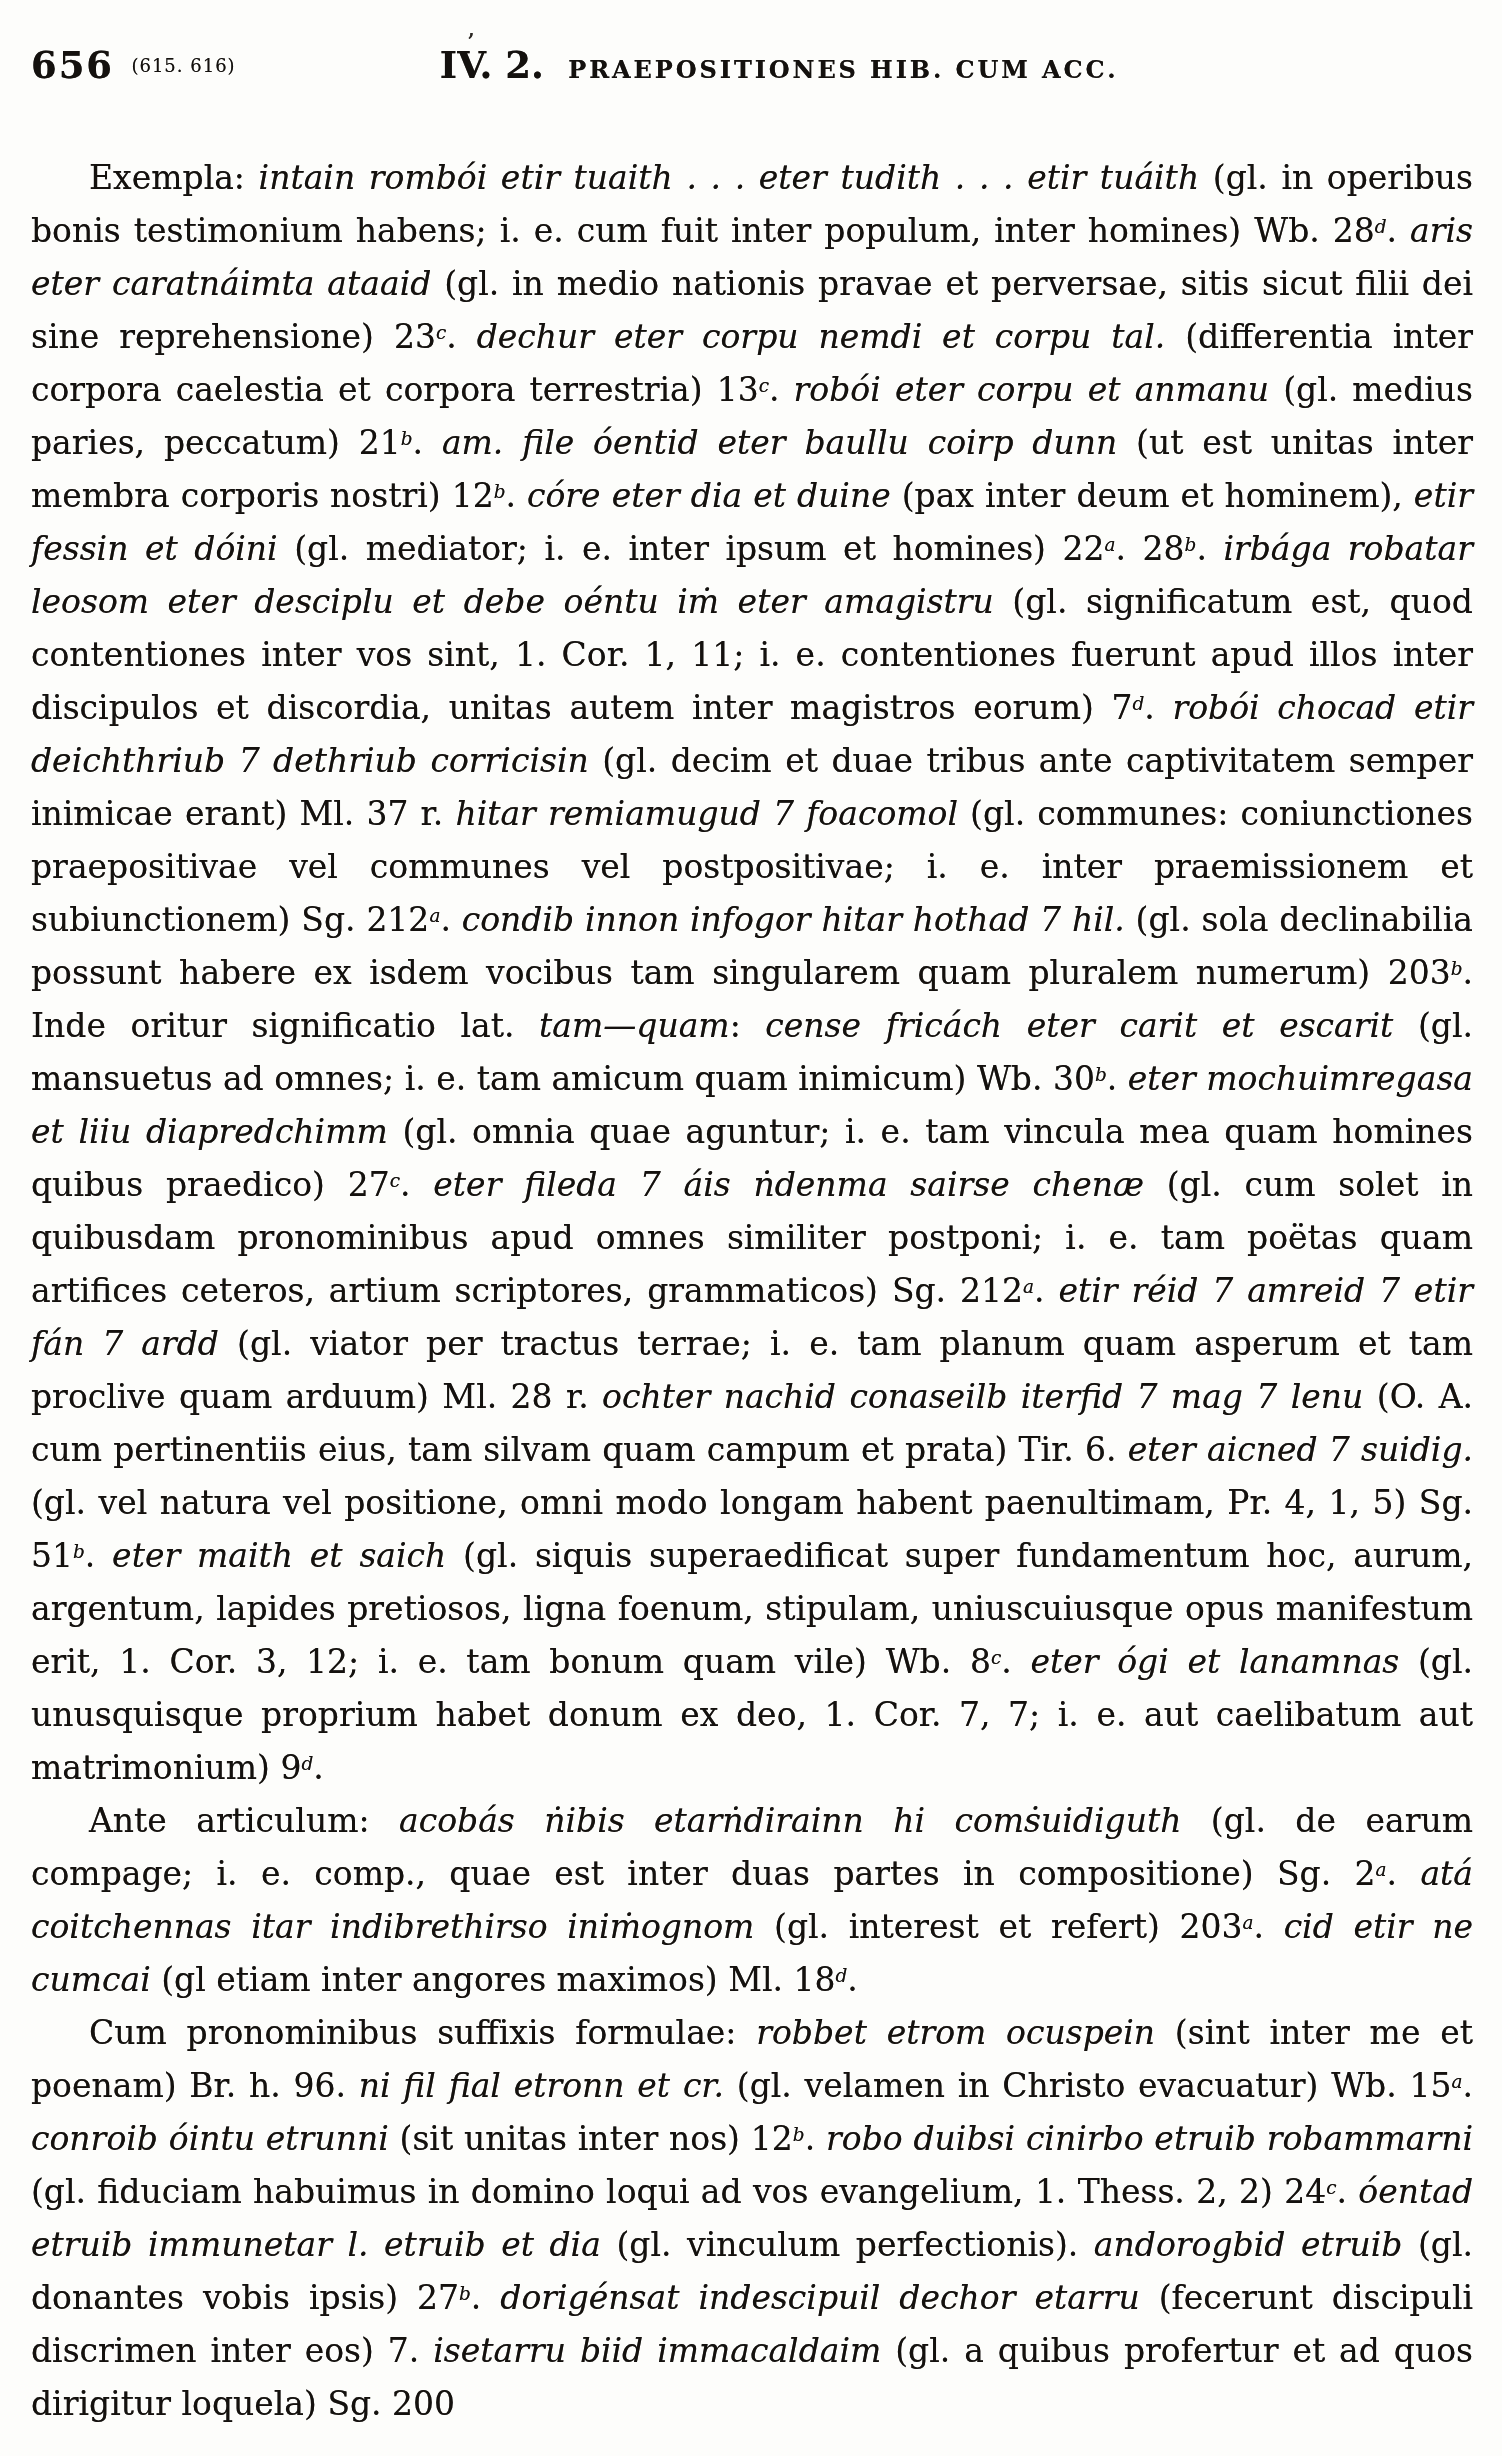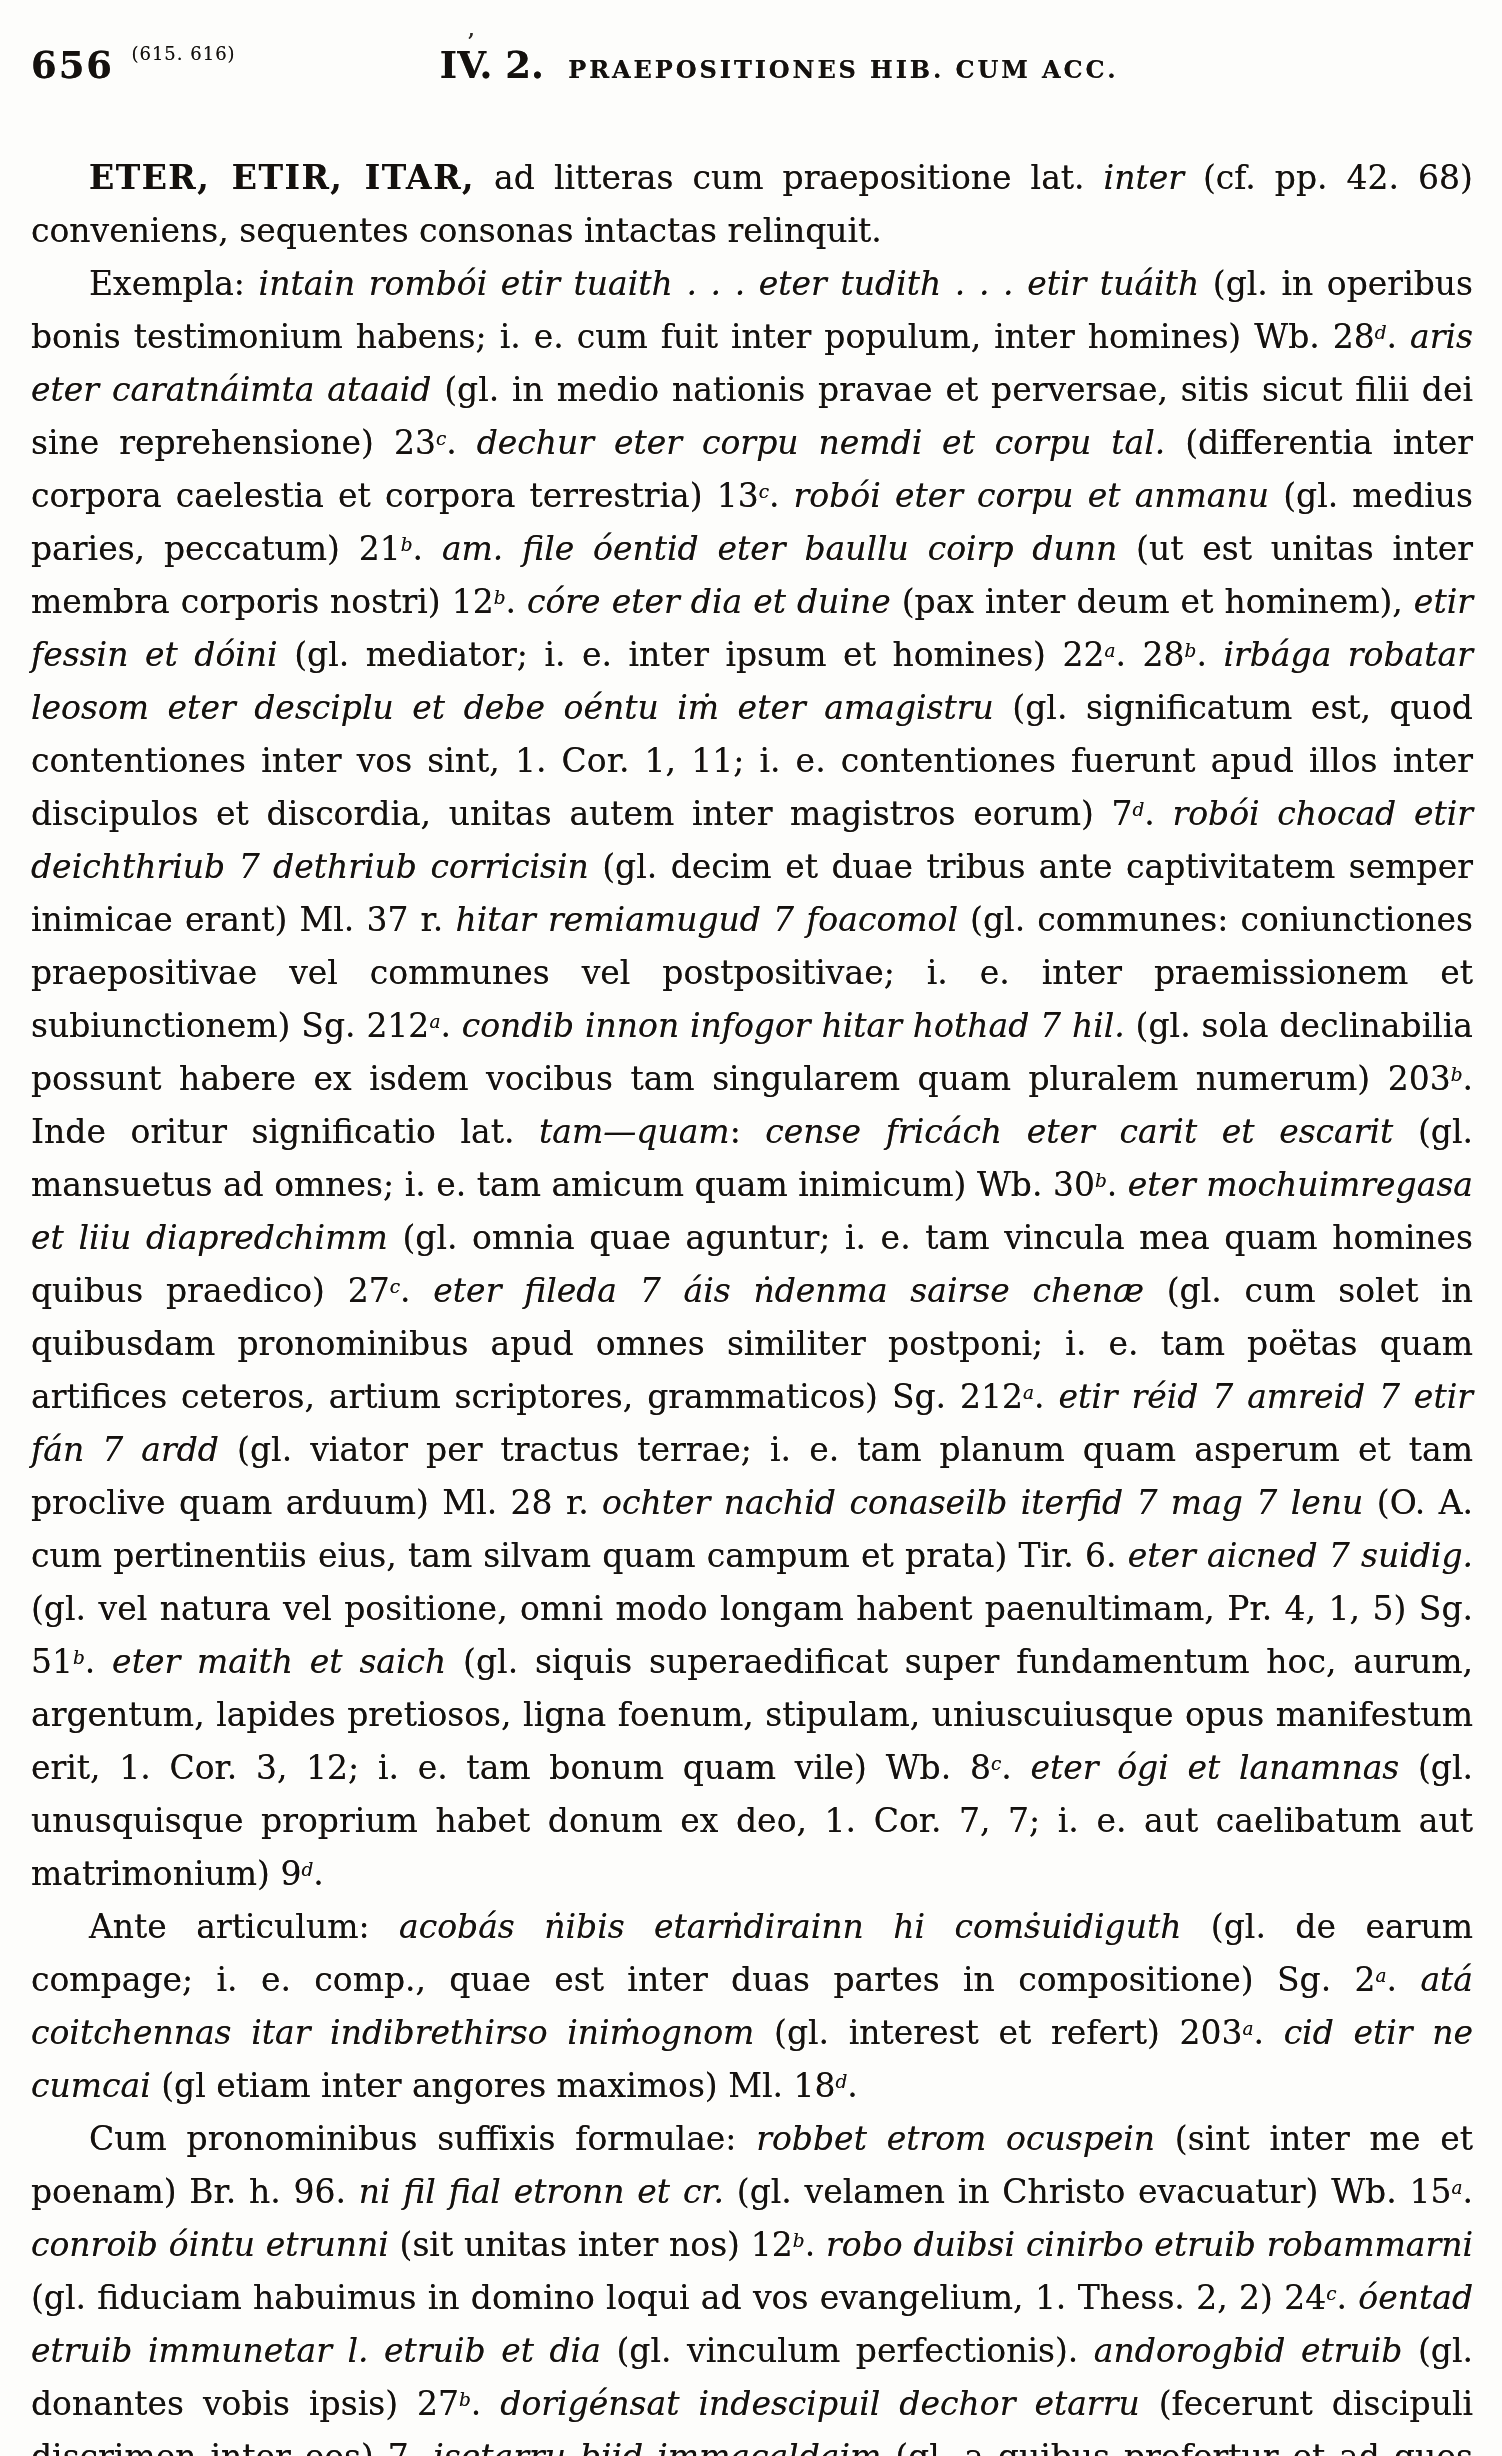--- a/index.html
+++ b/index.html
@@ -19,21 +19,21 @@
     overflow: hidden;
     text-shadow: 0 0 0.6px rgba(20,17,14,0.65);
   }
   .page-header {
     position: relative;
     height: 54px;
     white-space: nowrap;
   }
   .header-left {
     display: inline-flex;
-    align-items: flex-start;
+    align-items: center;
   }
   .page-number {
     font-size: 37px;
     font-weight: bold;
     letter-spacing: 1.9px;
   }
   .page-ref {
     font-size: 18px;
     font-weight: normal;
     margin-left: 17.5px;
@@ -96,19 +96,18 @@
       <span class="page-ref">(615. 616)</span>
     </span>
     <span class="running-title">
       <span class="rt-section">IV. 2.</span>
       <span class="rt-text">PRAEPOSITIONES HIB. CUM ACC.</span>
     </span>
     <span class="scan-artifact">ʼ</span>
   </header>
 
   <main class="document-body">
-      <p class="para"><span class="run-bold">ETER, ETIR, ITAR,</span><span class="run-roman"> ad litteras cum praepositione lat. </span><span class="run-italic">inter</span><span class="run-roman"> (cf. pp. 42. 68) conveniens, sequentes consonas intactas relinquit.</span></p>
       <p class="para"><span class="run-roman">Exempla: </span><span class="run-italic">intain rombói etir tuaith . . . eter tudith . . . etir tuáith</span><span class="run-roman"> (gl. in operibus bonis testimonium habens; i. e. cum fuit inter populum, inter homines) Wb. 28</span><sup class="run-sup">d</sup><span class="run-roman">. </span><span class="run-italic">aris eter caratnáimta ataaid</span><span class="run-roman"> (gl. in medio nationis pravae et perversae, sitis sicut filii dei sine reprehensione) 23</span><sup class="run-sup">c</sup><span class="run-roman">. </span><span class="run-italic">dechur eter corpu nemdi et corpu tal.</span><span class="run-roman"> (differentia inter corpora caelestia et corpora terrestria) 13</span><sup class="run-sup">c</sup><span class="run-roman">. </span><span class="run-italic">robói eter corpu et anmanu</span><span class="run-roman"> (gl. medius paries, peccatum) 21</span><sup class="run-sup">b</sup><span class="run-roman">. </span><span class="run-italic">am. file óentid eter baullu coirp dunn</span><span class="run-roman"> (ut est unitas inter membra corporis nostri) 12</span><sup class="run-sup">b</sup><span class="run-roman">. </span><span class="run-italic">córe eter dia et duine</span><span class="run-roman"> (pax inter deum et hominem), </span><span class="run-italic">etir fessin et dóini</span><span class="run-roman"> (gl. mediator; i. e. inter ipsum et homines) 22</span><sup class="run-sup">a</sup><span class="run-roman">. 28</span><sup class="run-sup">b</sup><span class="run-roman">. </span><span class="run-italic">irbága robatar leosom eter desciplu et debe oéntu iṁ eter amagistru</span><span class="run-roman"> (gl. significatum est, quod contentiones inter vos sint, 1. Cor. 1, 11; i. e. contentiones fuerunt apud illos inter discipulos et discordia, unitas autem inter magistros eorum) 7</span><sup class="run-sup">d</sup><span class="run-roman">. </span><span class="run-italic">robói chocad etir deichthriub 7 dethriub corricisin</span><span class="run-roman"> (gl. decim et duae tribus ante captivitatem semper inimicae erant) Ml. 37 r. </span><span class="run-italic">hitar remiamugud 7 foacomol</span><span class="run-roman"> (gl. communes: coniunctiones praepositivae vel communes vel postpositivae; i. e. inter praemissionem et subiunctionem) Sg. 212</span><sup class="run-sup">a</sup><span class="run-roman">. </span><span class="run-italic">condib innon infogor hitar hothad 7 hil.</span><span class="run-roman"> (gl. sola declinabilia possunt habere ex isdem vocibus tam singularem quam pluralem numerum) 203</span><sup class="run-sup">b</sup><span class="run-roman">. Inde oritur significatio lat. </span><span class="run-italic">tam—quam</span><span class="run-roman">: </span><span class="run-italic">cense fricách eter carit et escarit</span><span class="run-roman"> (gl. mansuetus ad omnes; i. e. tam amicum quam inimicum) Wb. 30</span><sup class="run-sup">b</sup><span class="run-roman">. </span><span class="run-italic">eter mochuimregasa et liiu diapredchimm</span><span class="run-roman"> (gl. omnia quae aguntur; i. e. tam vincula mea quam homines quibus praedico) 27</span><sup class="run-sup">c</sup><span class="run-roman">. </span><span class="run-italic">eter fileda 7 áis ṅdenma sairse chenæ</span><span class="run-roman"> (gl. cum solet in quibusdam pronominibus apud omnes similiter postponi; i. e. tam poëtas quam artifices ceteros, artium scriptores, grammaticos) Sg. 212</span><sup class="run-sup">a</sup><span class="run-roman">. </span><span class="run-italic">etir réid 7 amreid 7 etir fán 7 ardd</span><span class="run-roman"> (gl. viator per tractus terrae; i. e. tam planum quam asperum et tam proclive quam arduum) Ml. 28 r. </span><span class="run-italic">ochter nachid conaseilb iterfid 7 mag 7 lenu</span><span class="run-roman"> (O. A. cum pertinentiis eius, tam silvam quam campum et prata) Tir. 6. </span><span class="run-italic">eter aicned 7 suidig.</span><span class="run-roman"> (gl. vel natura vel positione, omni modo longam habent paenultimam, Pr. 4, 1, 5) Sg. 51</span><sup class="run-sup">b</sup><span class="run-roman">. </span><span class="run-italic">eter maith et saich</span><span class="run-roman"> (gl. siquis superaedificat super fundamentum hoc, aurum, argentum, lapides pretiosos, ligna foenum, stipulam, uniuscuiusque opus manifestum erit, 1. Cor. 3, 12; i. e. tam bonum quam vile) Wb. 8</span><sup class="run-sup">c</sup><span class="run-roman">. </span><span class="run-italic">eter ógi et lanamnas</span><span class="run-roman"> (gl. unusquisque proprium habet donum ex deo, 1. Cor. 7, 7; i. e. aut caelibatum aut matrimonium) 9</span><sup class="run-sup">d</sup><span class="run-roman">.</span></p>
       <p class="para"><span class="run-roman">Ante articulum: </span><span class="run-italic">acobás ṅibis etarṅdirainn hi comṡuidiguth</span><span class="run-roman"> (gl. de earum compage; i. e. comp., quae est inter duas partes in compositione) Sg. 2</span><sup class="run-sup">a</sup><span class="run-roman">. </span><span class="run-italic">atá coitchennas itar indibrethirso iniṁognom</span><span class="run-roman"> (gl. interest et refert) 203</span><sup class="run-sup">a</sup><span class="run-roman">. </span><span class="run-italic">cid etir ne cumcai</span><span class="run-roman"> (gl etiam inter angores maximos) Ml. 18</span><sup class="run-sup">d</sup><span class="run-roman">.</span></p>
       <p class="para"><span class="run-roman">Cum pronominibus suffixis formulae: </span><span class="run-italic">robbet etrom ocuspein</span><span class="run-roman"> (sint inter me et poenam) Br. h. 96. </span><span class="run-italic">ni fil fial etronn et cr.</span><span class="run-roman"> (gl. velamen in Christo evacuatur) Wb. 15</span><sup class="run-sup">a</sup><span class="run-roman">. </span><span class="run-italic">conroib óintu etrunni</span><span class="run-roman"> (sit unitas inter nos) 12</span><sup class="run-sup">b</sup><span class="run-roman">. </span><span class="run-italic">robo duibsi cinirbo etruib robammarni</span><span class="run-roman"> (gl. fiduciam habuimus in domino loqui ad vos evangelium, 1. Thess. 2, 2) 24</span><sup class="run-sup">c</sup><span class="run-roman">. </span><span class="run-italic">óentad etruib immunetar l. etruib et dia</span><span class="run-roman"> (gl. vinculum perfectionis). </span><span class="run-italic">andorogbid etruib</span><span class="run-roman"> (gl. donantes vobis ipsis) 27</span><sup class="run-sup">b</sup><span class="run-roman">. </span><span class="run-italic">dorigénsat indescipuil dechor etarru</span><span class="run-roman"> (fecerunt discipuli discrimen inter eos) 7</span><span class="run-roman">. </span><span class="run-italic">isetarru biid immacaldaim</span><span class="run-roman"> (gl. a quibus profertur et ad quos dirigitur loquela) Sg. 200</span></p>
     </main>
 </div>
 
 
 </body></html>

